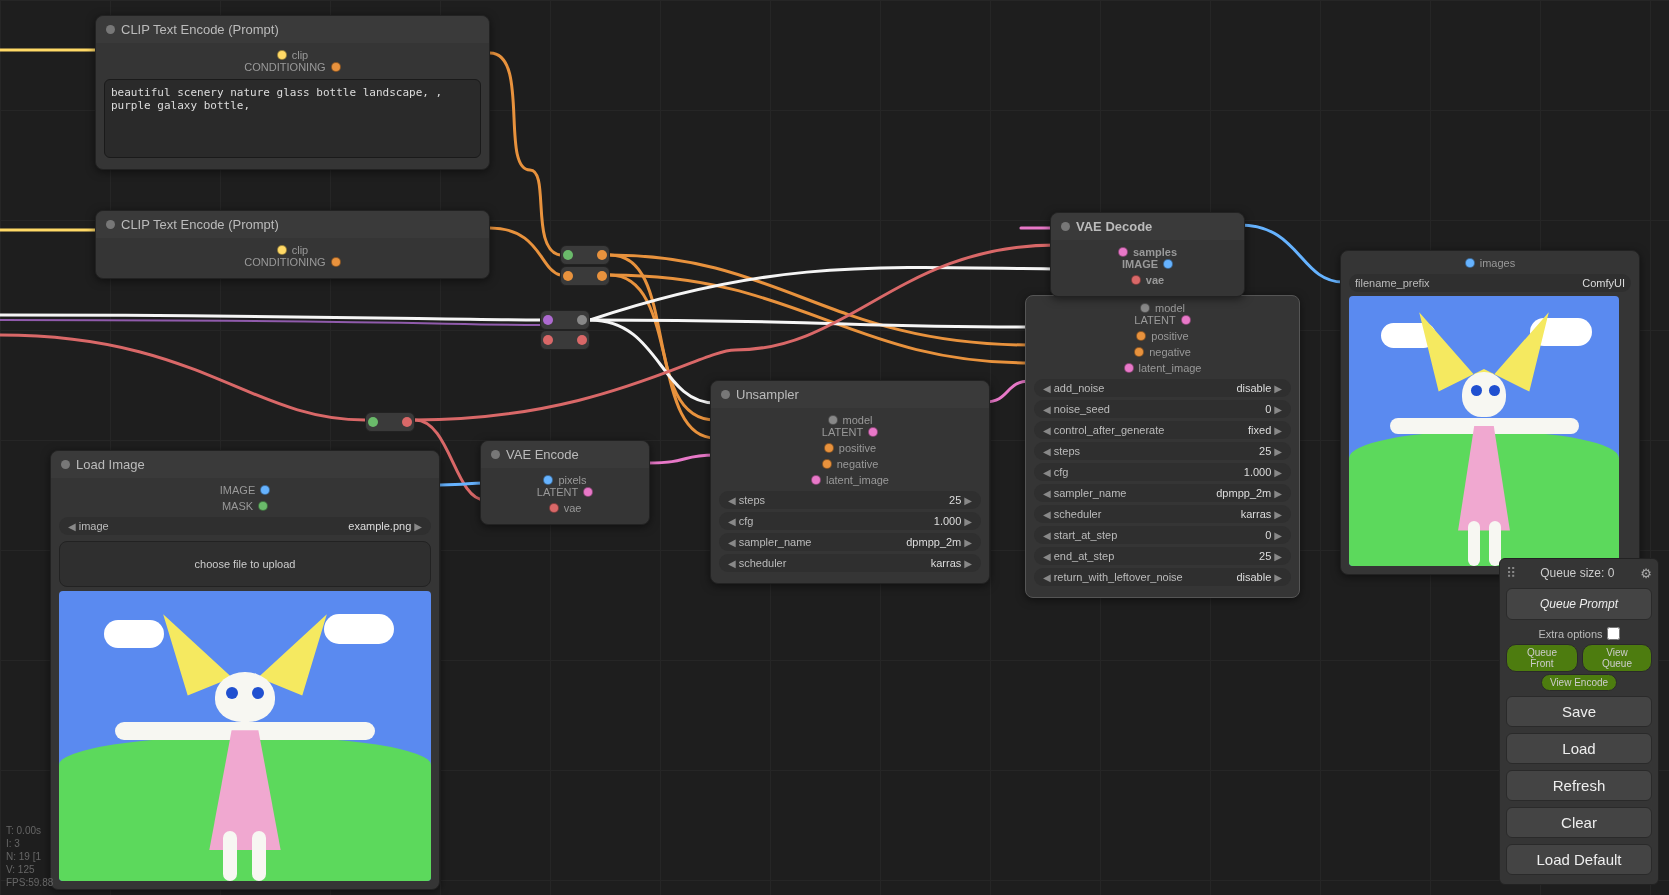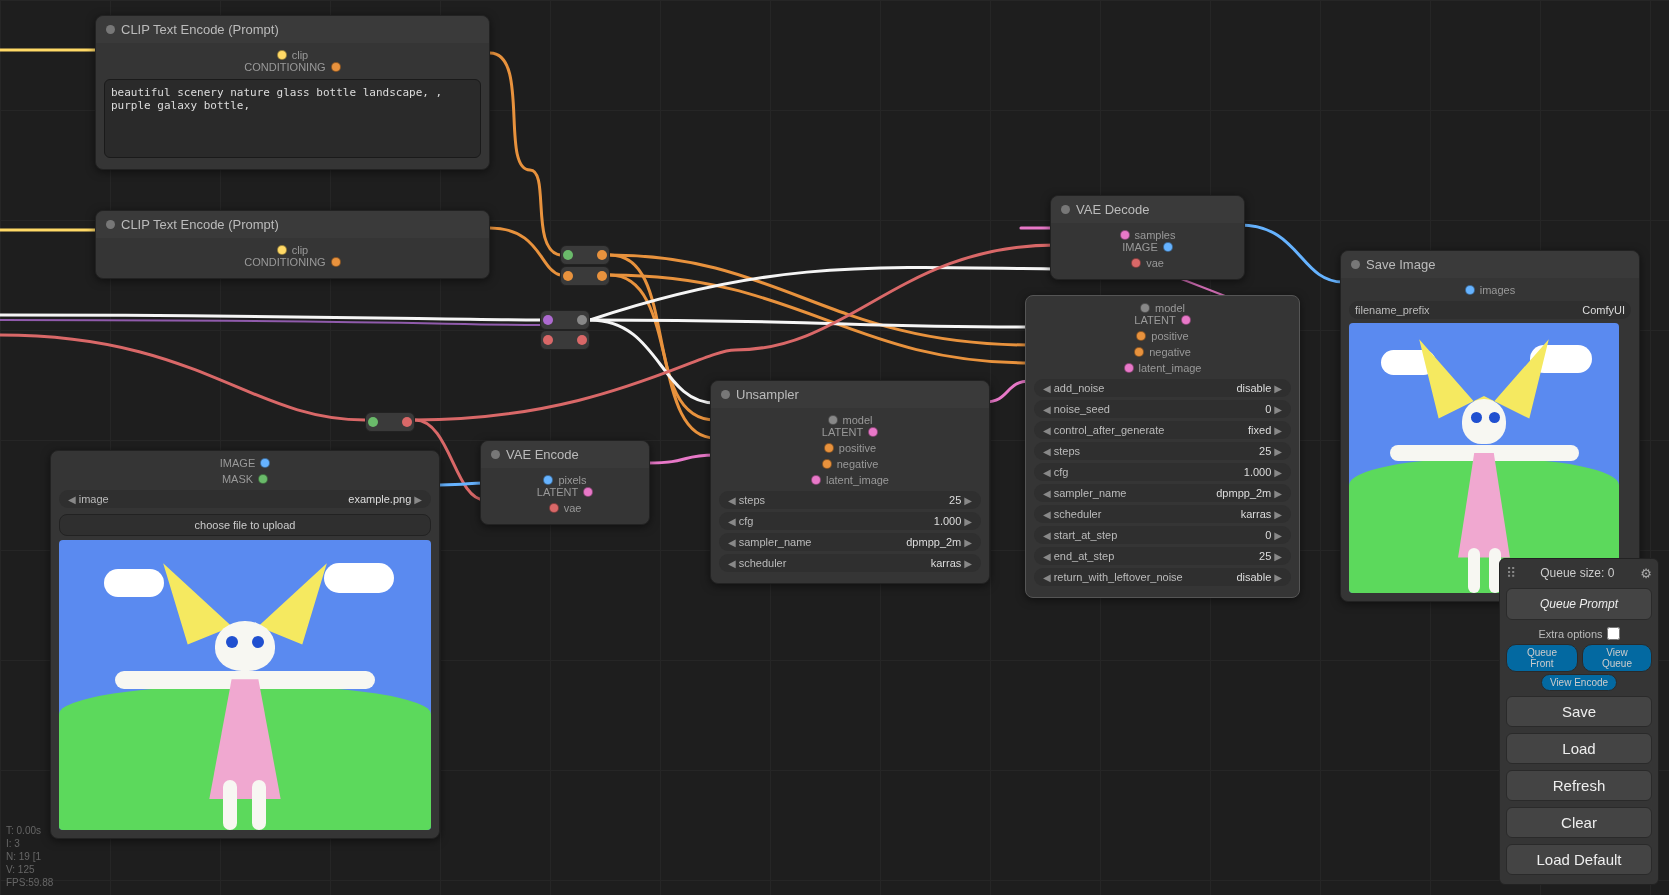--- a/index.html
+++ b/index.html
@@ -107,21 +107,21 @@
   padding: 0 3px;
 }
 .widget .label { flex: 1; }
 .widget .val { color: #ddd; }
 .btn-wide {
   width: 100%;
   background: #2f2f2f;
   border: 1px solid #222;
   border-radius: 8px;
   color: #ccc;
-  padding: 4px;
+  padding: 16px;
   font-size: 11px;
   margin-top: 3px;
 }
 .thumb-bg {
   width: 100%;
   height: 290px;
   background: #5a8af0;
   border-radius: 4px;
   margin-top: 4px;
   position: relative;
@@ -192,21 +192,21 @@
   border: 1px solid #2a2a2a;
   border-radius: 6px;
   color: #eee;
   padding: 6px;
   font-size: 15px;
   margin: 3px 0;
   cursor: pointer;
 }
 .big-btn.primary { font-size: 12px; padding: 8px; font-style: italic; }
 .small-btn {
-  background: #0369a1;
+  background: #4d7c0f;
   border: 1px solid #2a2a2a;
   border-radius: 10px;
   color: #ccc;
   padding: 2px 8px;
   font-size: 10px;
 }
 .extra-row {
   display: flex;
   justify-content: center;
   align-items: center;
@@ -309,20 +309,24 @@
         </div>
       <div class="io-right">
           <span>CONDITIONING</span>
           <span class="port c-orange"></span>
         </div>
     </div>
   </div>
 </div>
 
 <div class="node" style="left:50px; top:450px; width:390px;">
+  <div class="node-header">
+    <span class="collapse-dot"></span>
+    <span>Load Image</span>
+  </div>
   <div class="node-body">
     <div class="io-row">
         <div></div>
         <div class="io-right">
           <span>IMAGE</span>
           <span class="port c-blue"></span>
         </div>
       </div>
     <div class="io-row">
         <div></div>
@@ -532,21 +536,21 @@
       </div>
     <div class="widget">
         <span class="arrow">◀</span>
         <span class="label">return_with_leftover_noise</span>
         <span class="val">disable</span>
         <span class="arrow">▶</span>
       </div>
   </div>
 </div>
 
-<div class="node" style="left:1050px; top:195px; width:195px;">
+<div class="node" style="left:1050px; top:212px; width:195px;font-weight:bold;">
   <div class="node-header">
     <span class="collapse-dot"></span>
     <span>VAE Decode</span>
   </div>
   <div class="node-body">
     <div class="io-row">
         <div class="io-left">
           <span class="port c-pink"></span>
           <span>samples</span>
         </div>
@@ -558,24 +562,20 @@
     <div class="io-row">
         <div class="io-left">
           <span class="port c-red"></span>
           <span>vae</span>
         </div>
       </div>
   </div>
 </div>
 
 <div class="node" style="left:1340px; top:250px; width:300px;">
-  <div class="node-header">
-    <span class="collapse-dot"></span>
-    <span>Save Image</span>
-  </div>
   <div class="node-body">
     <div class="io-row">
         <div class="io-left">
           <span class="port c-blue"></span>
           <span>images</span>
         </div>
       </div>
     <div class="widget">
       <span class="label">filename_prefix</span>
       <span class="val">ComfyUI</span>

